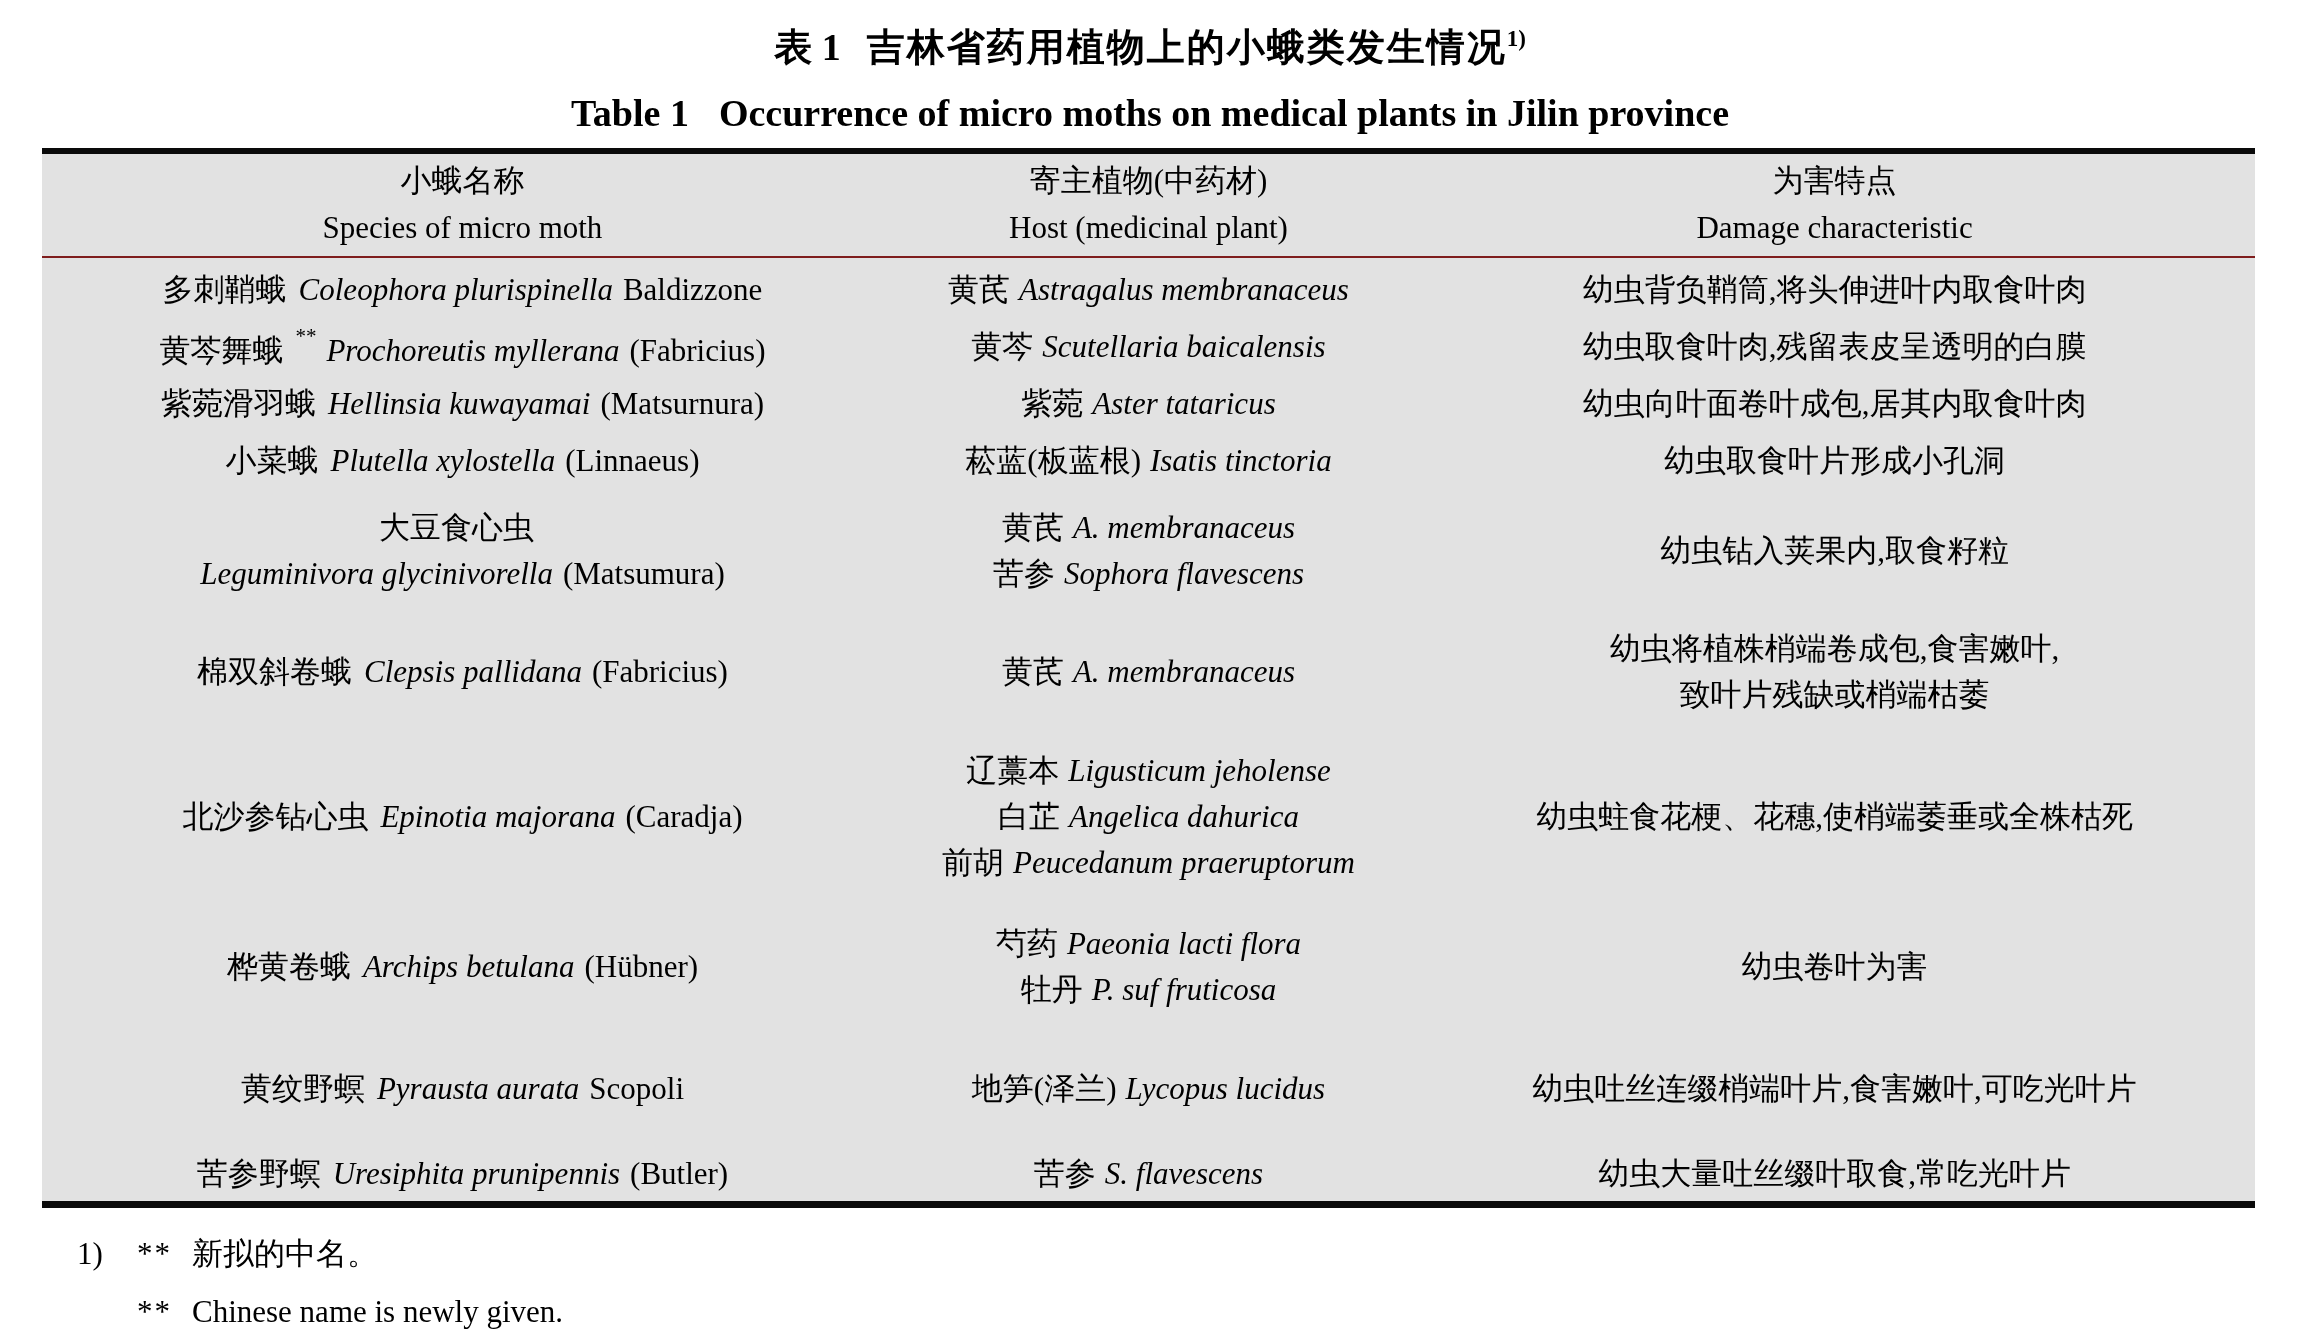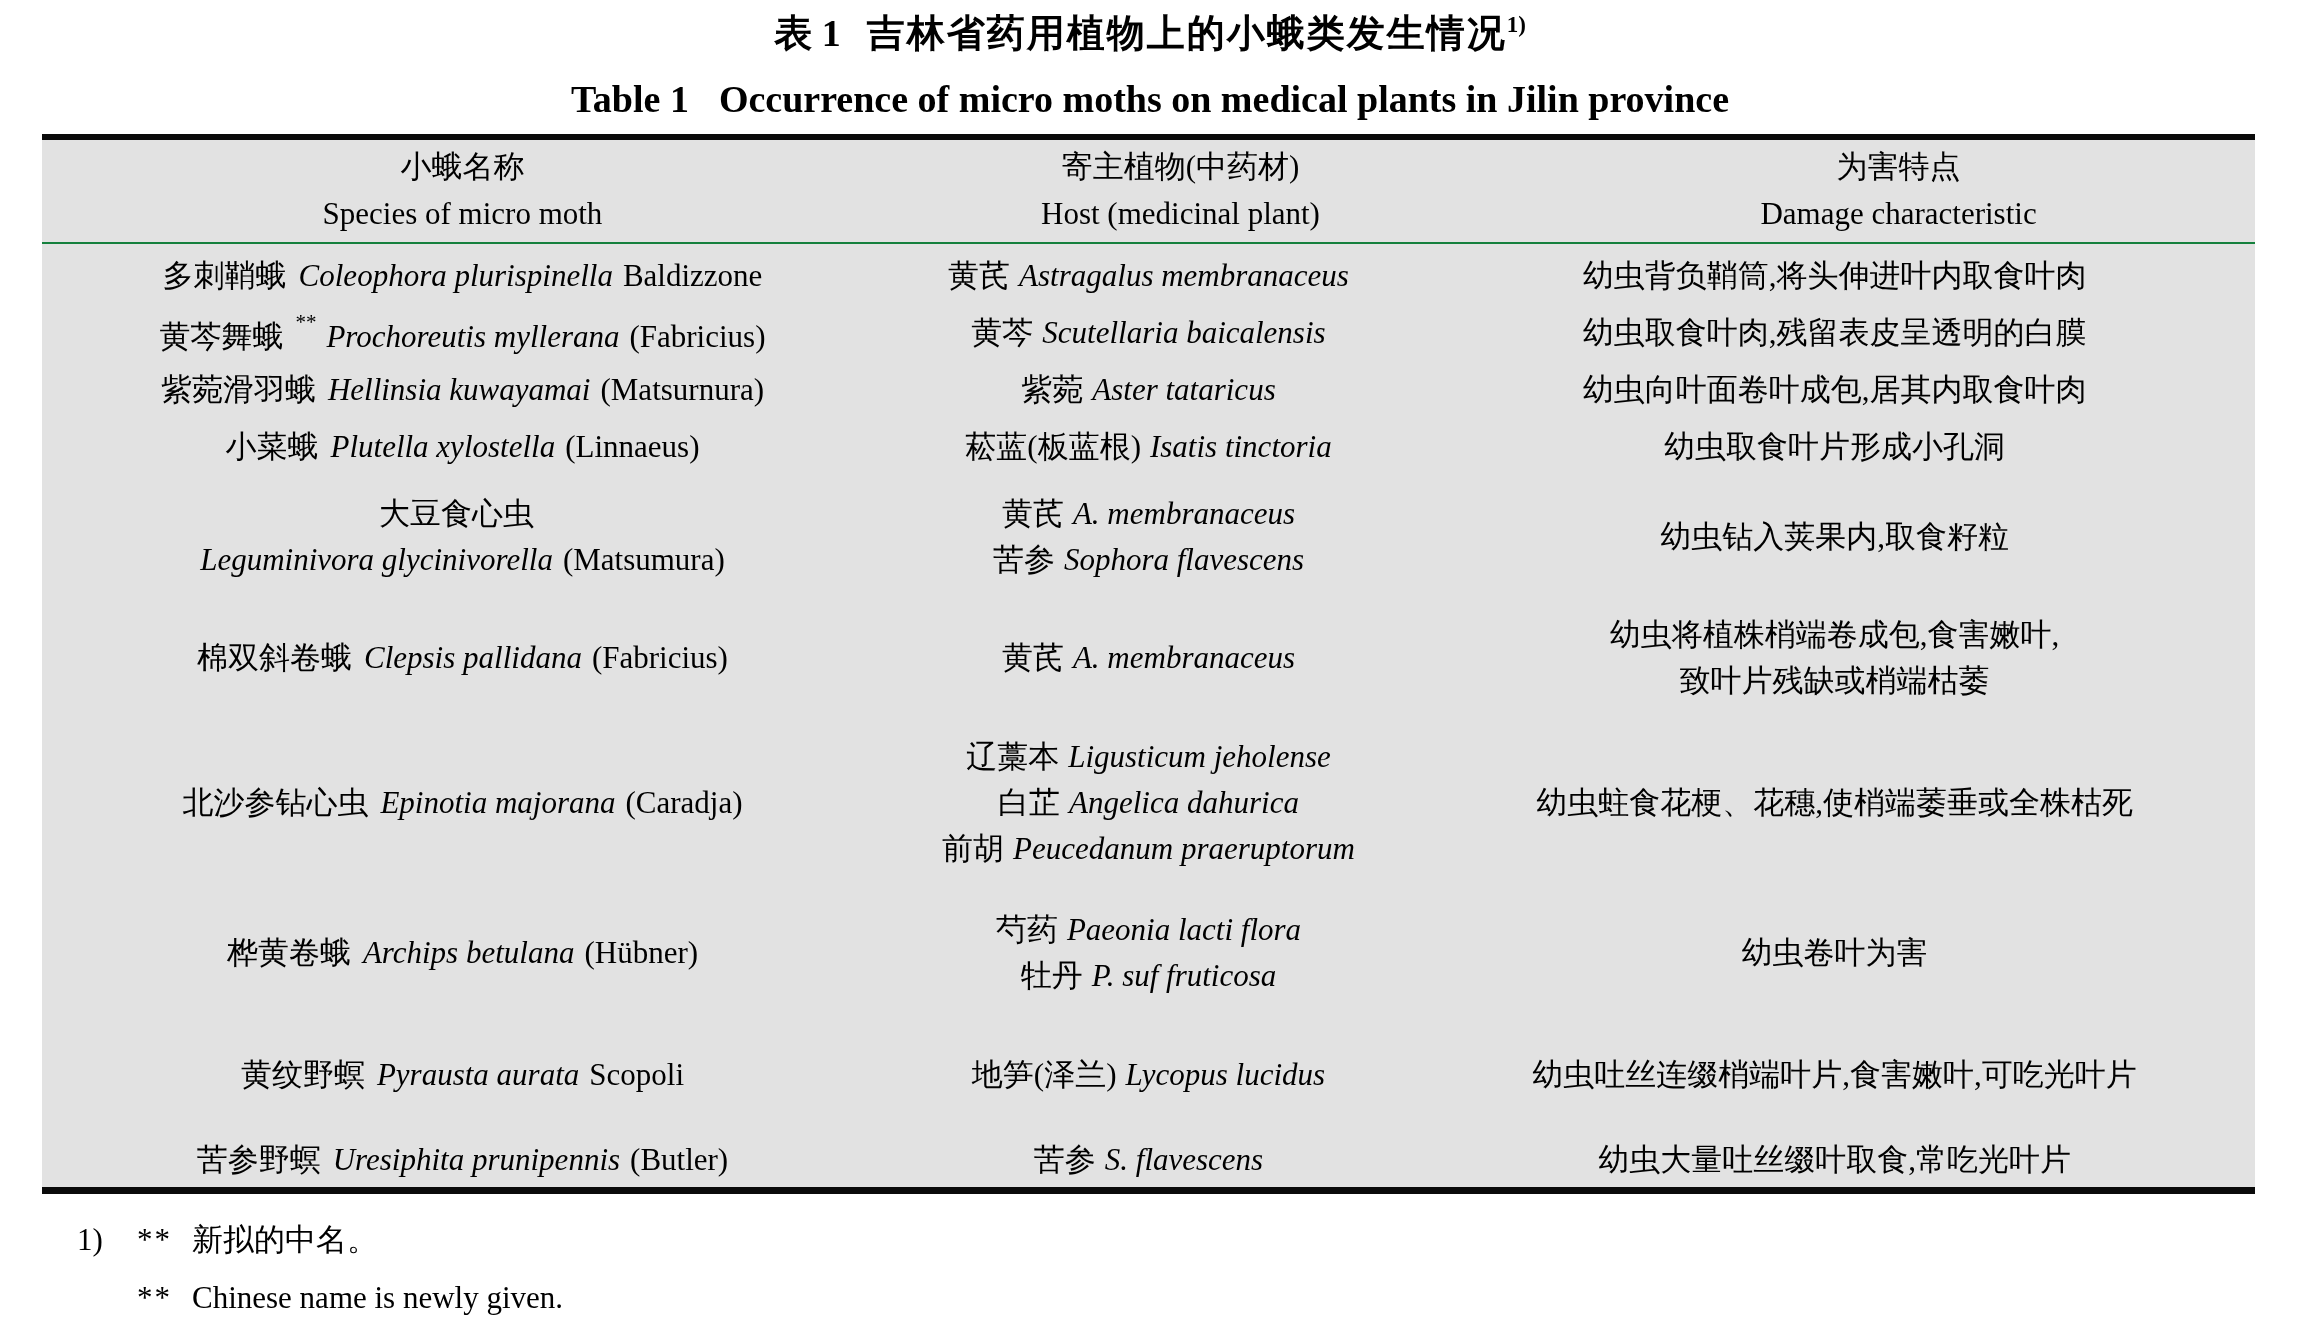--- a/index.html
+++ b/index.html
@@ -7,21 +7,21 @@
     width:2300px;height:1337px;
     background:#ffffff;
     font-family:"Liberation Serif","DejaVu Serif",serif;
     color:#000000;
     -webkit-font-smoothing:antialiased;
   }
   .page{position:relative;width:2300px;height:1337px;overflow:hidden;}
 
   
   .title-cn{
-    text-align:center;
+    padding-top:14px;text-align:center;
     font-size:38px;font-weight:bold;line-height:50px;
     letter-spacing:2px;
   }
   .title-cn .num{margin-right:26px;letter-spacing:0;}
   .title-cn sup{font-size:23px;font-weight:bold;vertical-align:super;letter-spacing:0;}
   .title-en{
     margin-top:18px;text-align:center;
     font-size:38px;font-weight:bold;line-height:46px;
   }
   .title-en .num{margin-right:30px;}
@@ -31,22 +31,21 @@
     margin-left:42px;margin-top:12px;
     width:2213px;
     background:#e2e2e2;
     border-top:6px solid #0a0a0a;
     border-bottom:7px solid #0a0a0a;
     box-sizing:border-box;
   }
   .thead{
     height:102px;
     display:grid;grid-template-columns:38% 24% 38%;
-    border-bottom:2px solid #15803d;
-    gap:32px;
+    border-bottom:2px solid #7f1d1d;
   }
   .hcell{
     display:flex;flex-direction:column;align-items:center;justify-content:space-evenly;
     font-size:31px;line-height:40px;
   }
   .tbody{padding-top:4px;}
   .trow{
     display:grid;grid-template-columns:38% 24% 38%;
   }
   .cell{

